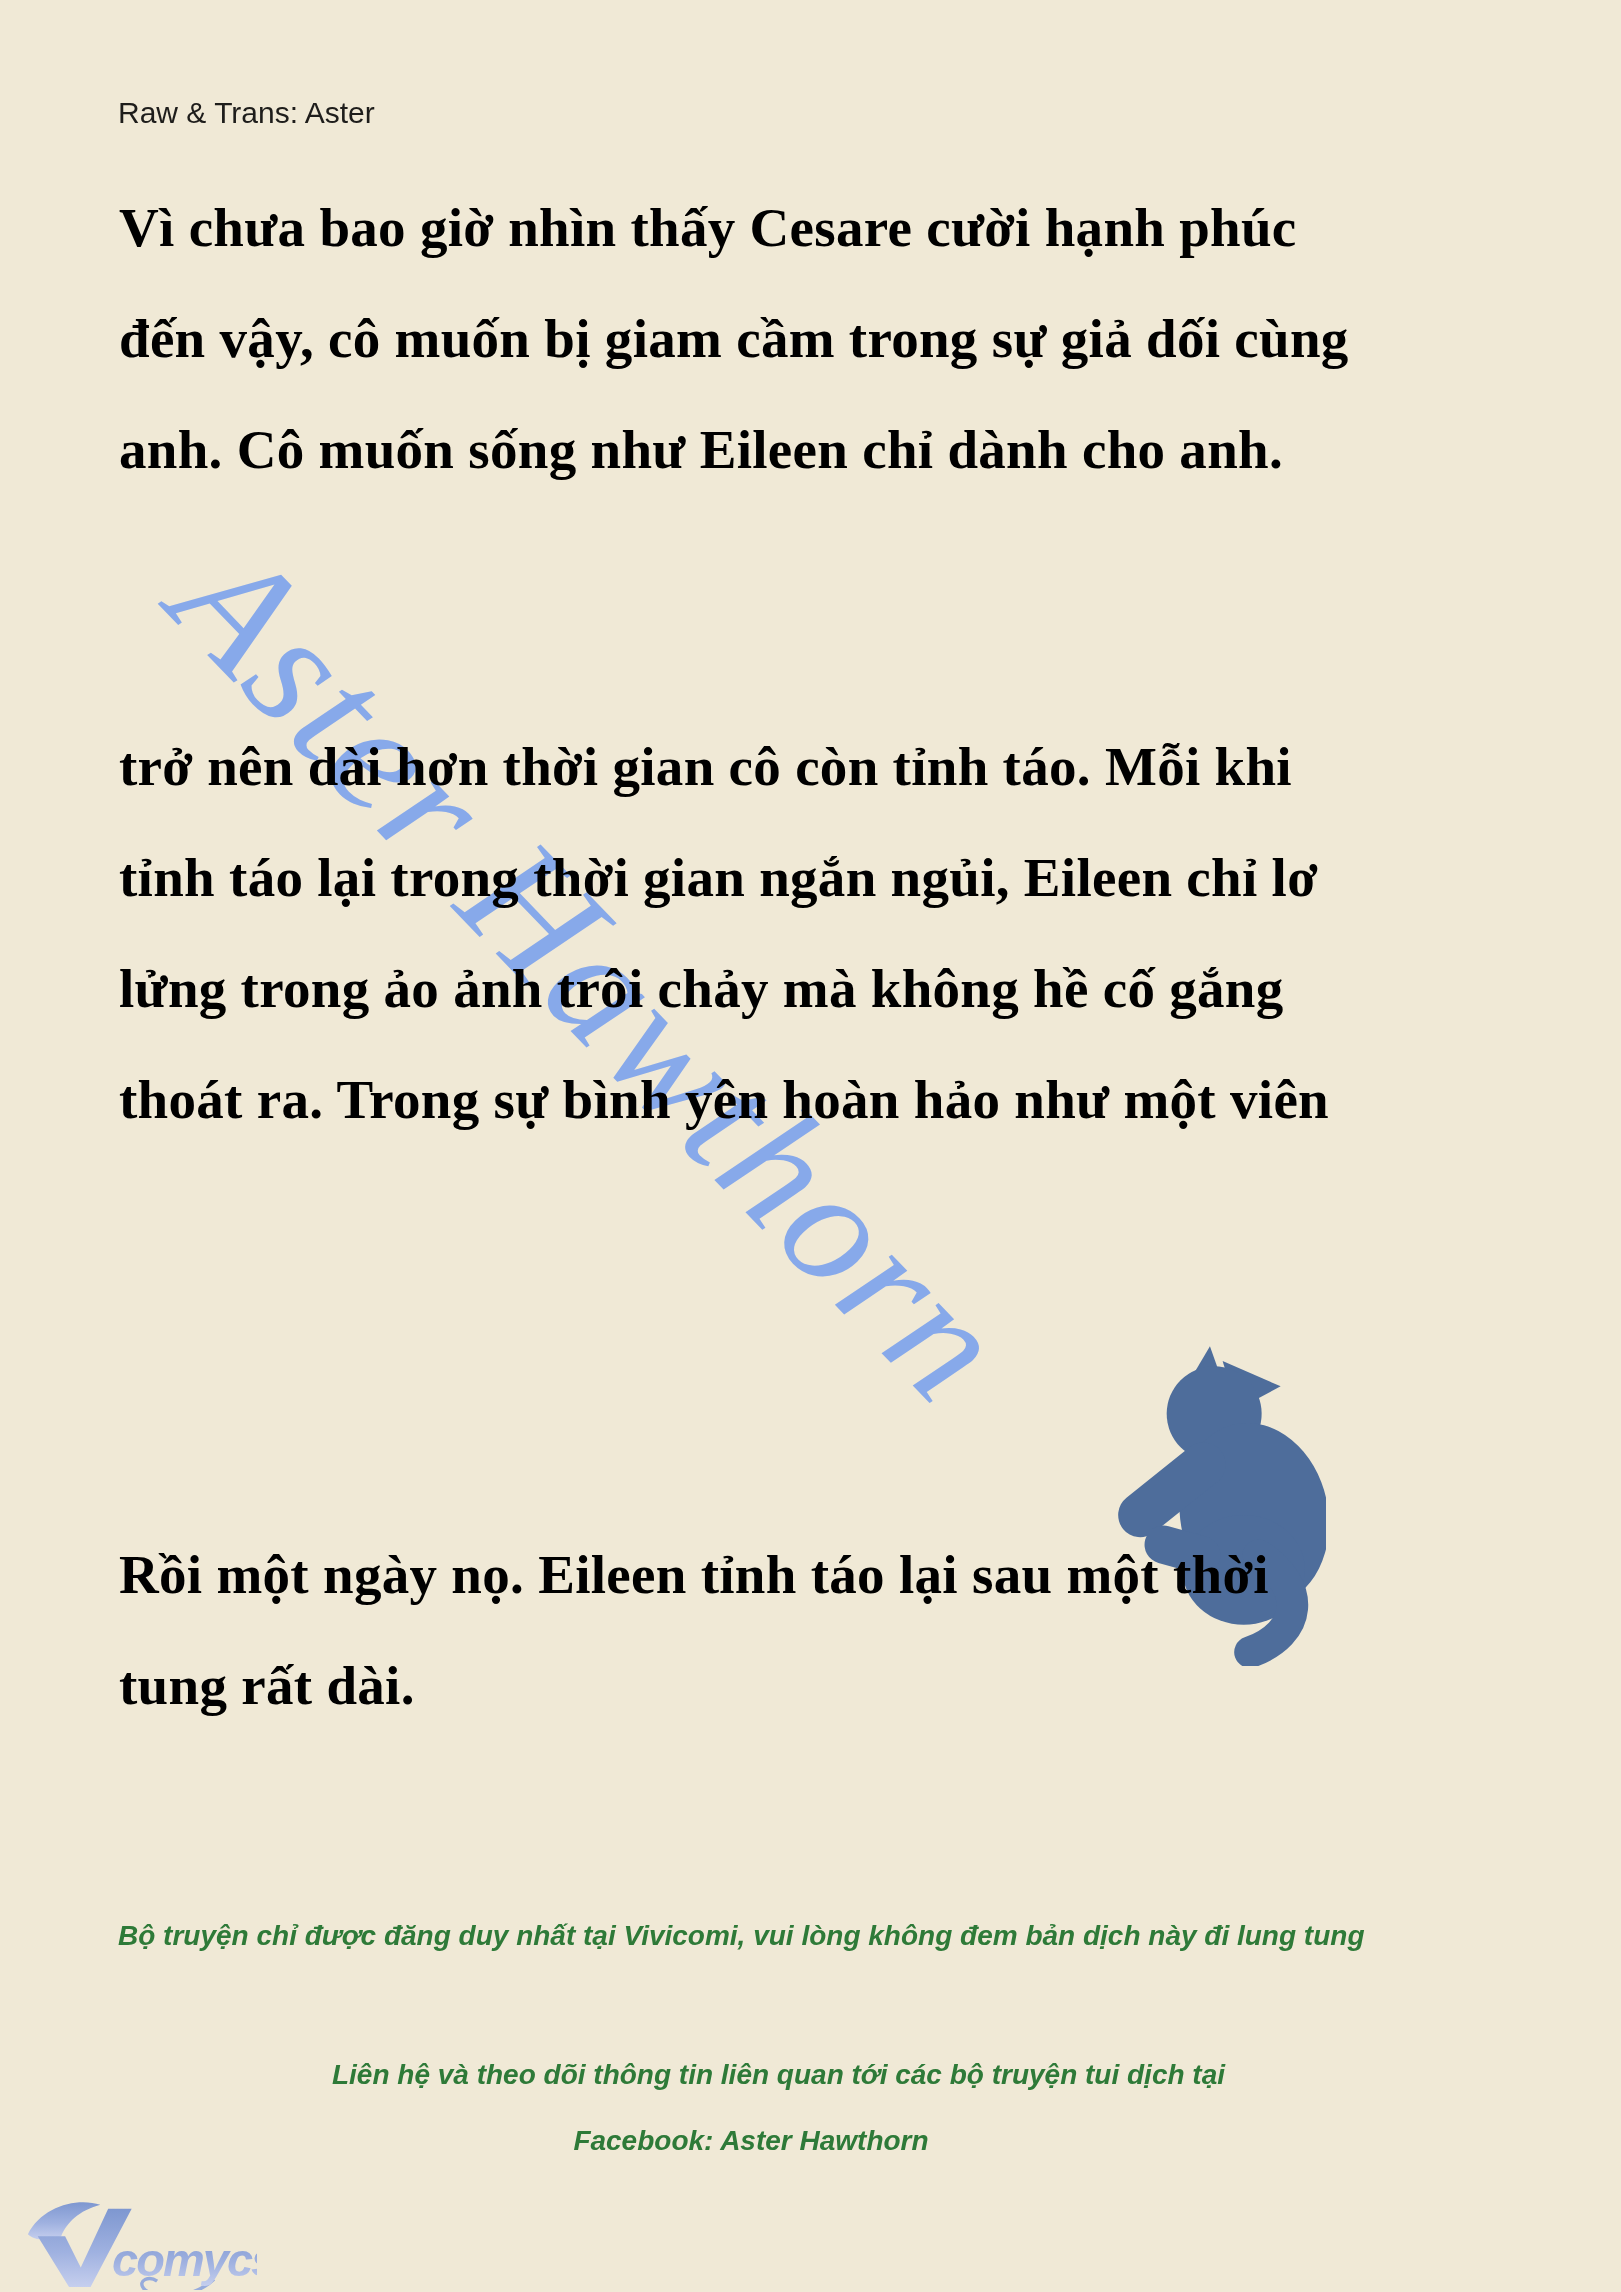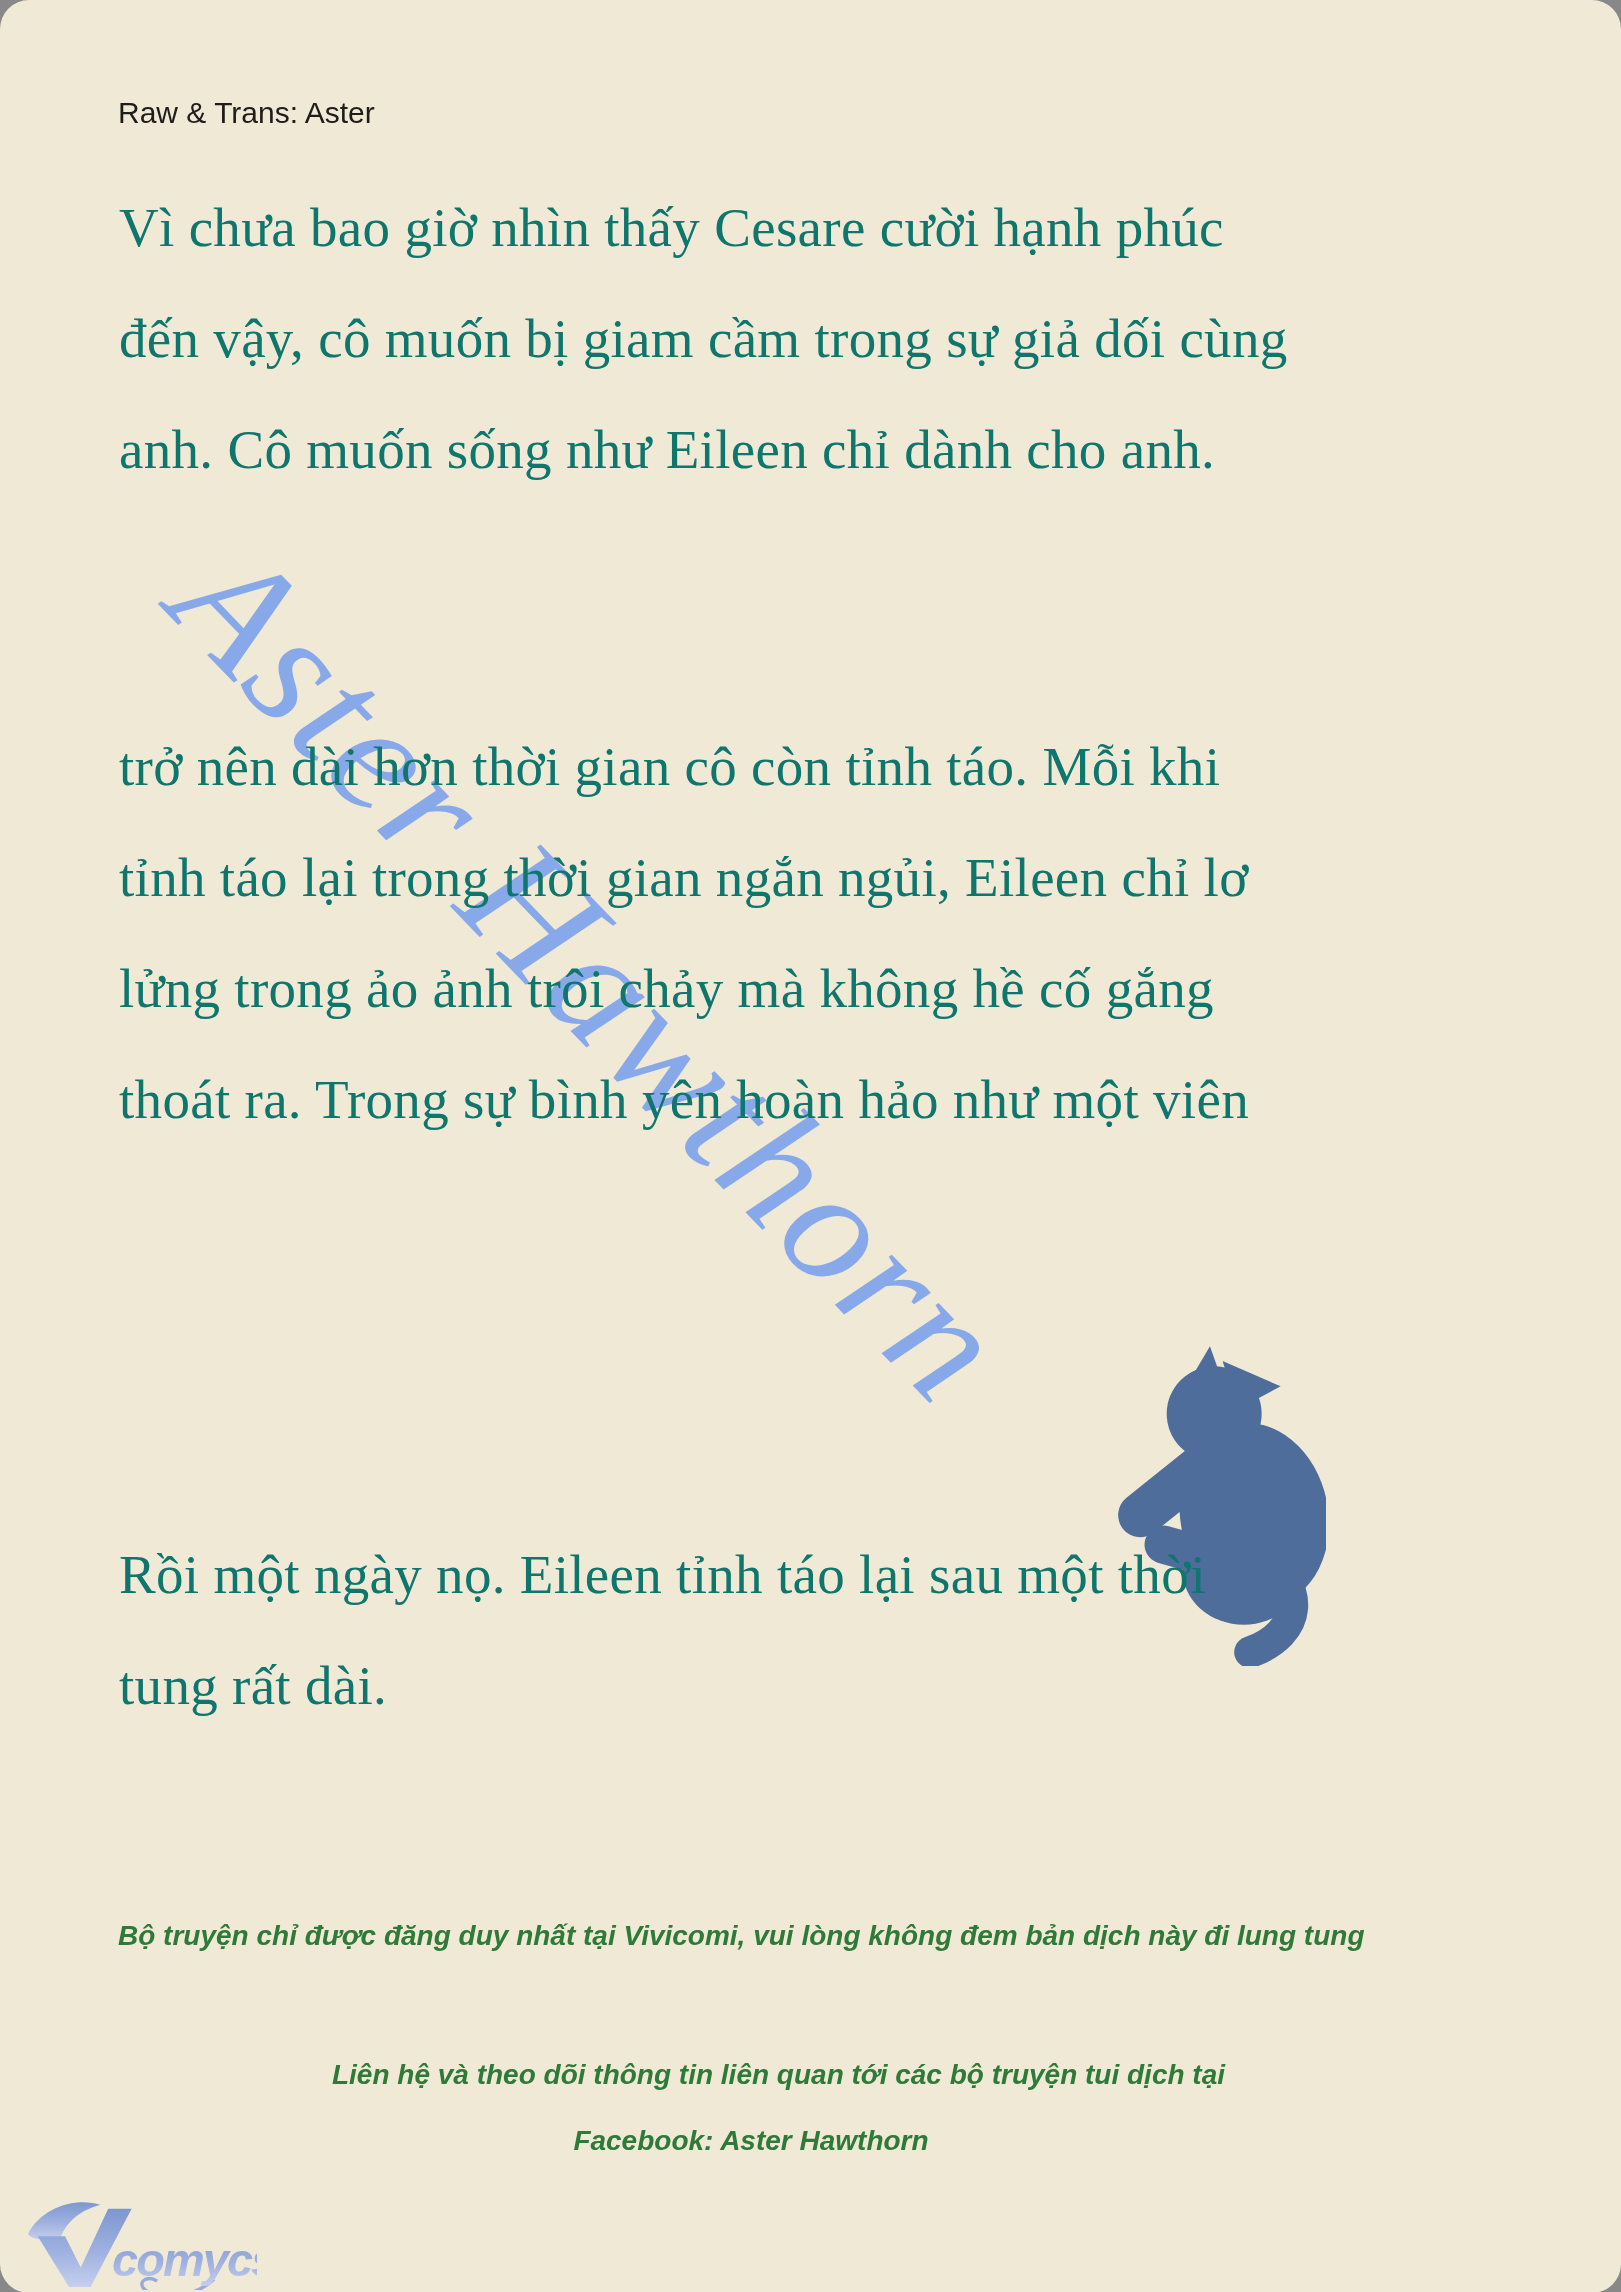--- a/index.html
+++ b/index.html
@@ -3,21 +3,20 @@
 <meta charset="utf-8">
 <style>
   html,body { margin:0; padding:0; background:#888; }
   .page {
     position: relative;
     width: 1621px;
     height: 2293px;
     background: #f0e9d6;
     overflow: hidden;
     font-family: "Liberation Serif", serif;
-    border-radius: 29px;
   }
   .credit {
     position: absolute;
     left: 118px;
     top: 96px;
     font-family: "Liberation Sans", sans-serif;
     font-size: 30px;
     color: #1e1d1b;
     z-index: 3;
     white-space: nowrap;
@@ -40,24 +39,25 @@
     position: absolute;
     left: 1115px;
     top: 1343px;
     z-index: 2;
   }
   .para {
     position: absolute;
     left: 119px;
     font-size: 55px;
     line-height: 111px;
-    color: #0f766e;
+    color: #000000;
     white-space: nowrap;
     letter-spacing: 0.3px;
     z-index: 3;
+    font-weight: bold;
   }
   .para-1 { top: 172px; }
   .para-2 { top: 711px; }
   .para-3 { top: 1519px; }
   .footer-line {
     position: absolute;
     font-family: "Liberation Sans", sans-serif;
     font-weight: bold;
     font-style: italic;
     font-size: 28px;

